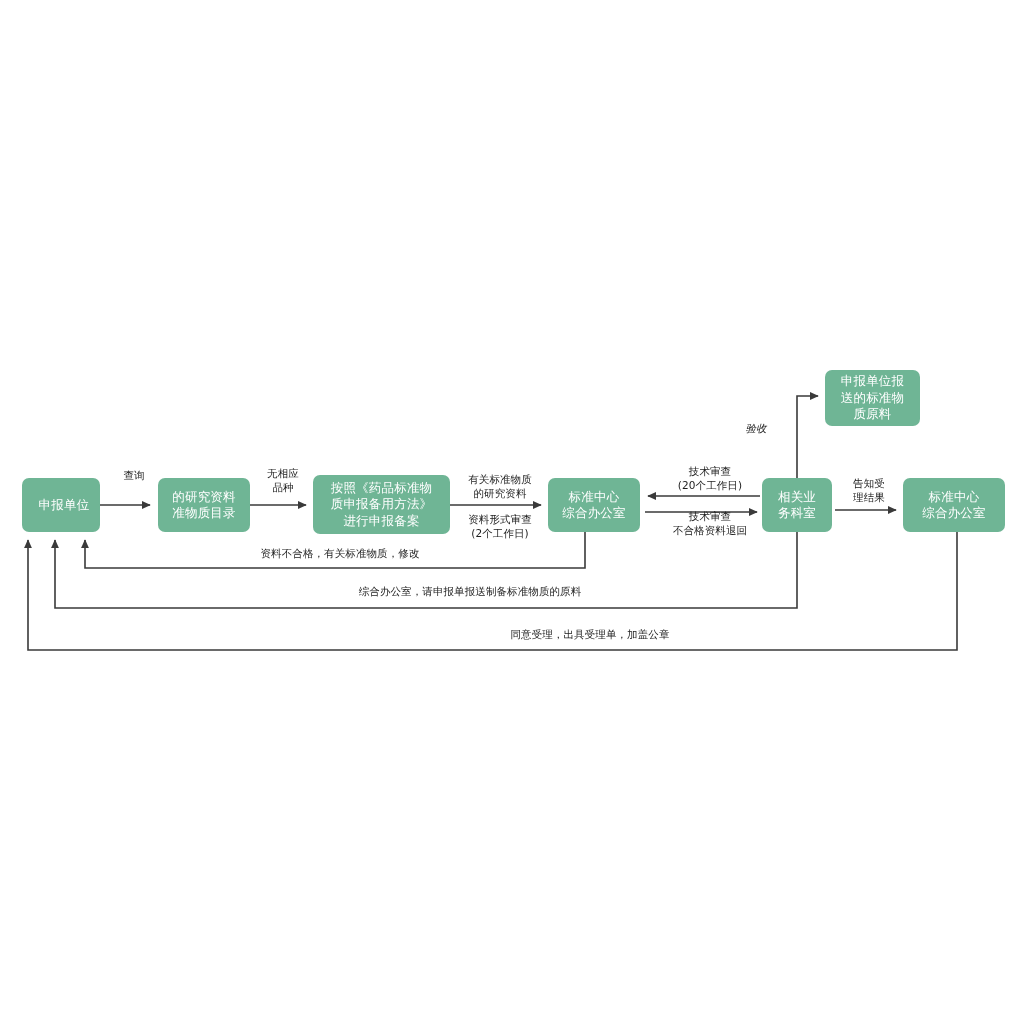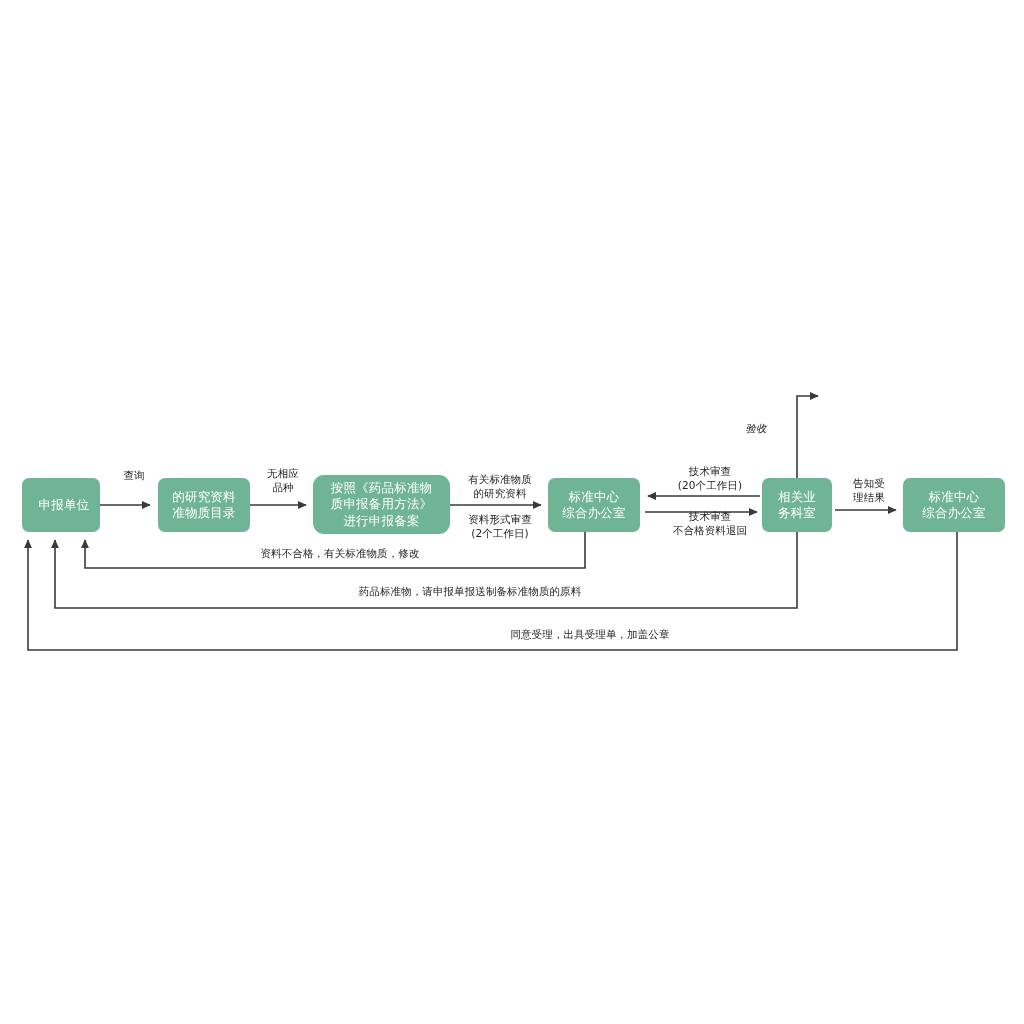--- a/index.html
+++ b/index.html
@@ -104,33 +104,36 @@
     <g>
       <path d="M957,532 L957,650 L28,650 L28,540" fill="none" stroke="#3a3a3a" stroke-width="1.6" marker-end="url(#ah)"></path>
     </g>
   </svg>
 
   <div class="node" style="left:22px;  top:478px; width:78px;  height:54px;padding-left:10px;">申报单位</div>
 
   <div class="node" style="left:158px; top:478px; width:92px;  height:54px;">的研究资料
 准物质目录</div>
 
-  <div class="node" style="left:313px; top:475px; width:137px; height:59px;border-radius:11px;">按照《药品标准物
+  <div class="node" style="left:313px; top:475px; width:137px; height:59px;">按照《药品标准物
 质申报备用方法》
 进行申报备案</div>
 
   <div class="node" style="left:548px; top:478px; width:92px;  height:54px;">标准中心
 综合办公室</div>
 
   <div class="node" style="left:762px; top:478px; width:70px;  height:54px;">相关业
 务科室</div>
 
   <div class="node" style="left:903px; top:478px; width:102px; height:54px;">标准中心
 综合办公室</div>
 
+  <div class="node" style="left:825px; top:370px; width:95px;  height:56px;">申报单位报
+送的标准物
+质原料</div>
 
   <div class="edge-label" style="left:108px; top:468px; width:52px;">查询</div>
 
   <div class="edge-label" style="left:253px; top:466px; width:60px;">无相应
 品种</div>
 
   <div class="edge-label" style="left:452px; top:472px; width:96px;">有关标准物质
 的研究资料</div>
 
   <div class="edge-label" style="left:452px; top:512px; width:96px;">资料形式审查
@@ -142,17 +145,17 @@
   <div class="edge-label" style="left:658px; top:509px; width:104px;">技术审查
 不合格资料退回</div>
 
   <div class="edge-label" style="left:736px; top:421px; width:40px;font-style:italic;">验收</div>
 
   <div class="edge-label" style="left:842px; top:476px; width:54px;">告知受
 理结果</div>
 
   <div class="edge-label" style="left:190px; top:546px; width:300px;">资料不合格，有关标准物质，修改</div>
 
-  <div class="edge-label" style="left:280px; top:584px; width:380px;">药品标准物，请申报单报送制备标准物质的原料</div>
+  <div class="edge-label" style="left:280px; top:584px; width:380px;">综合办公室，请申报单报送制备标准物质的原料</div>
 
   <div class="edge-label" style="left:430px; top:627px; width:320px;">同意受理，出具受理单，加盖公章</div>
 
 </div>
 
 </body></html>

